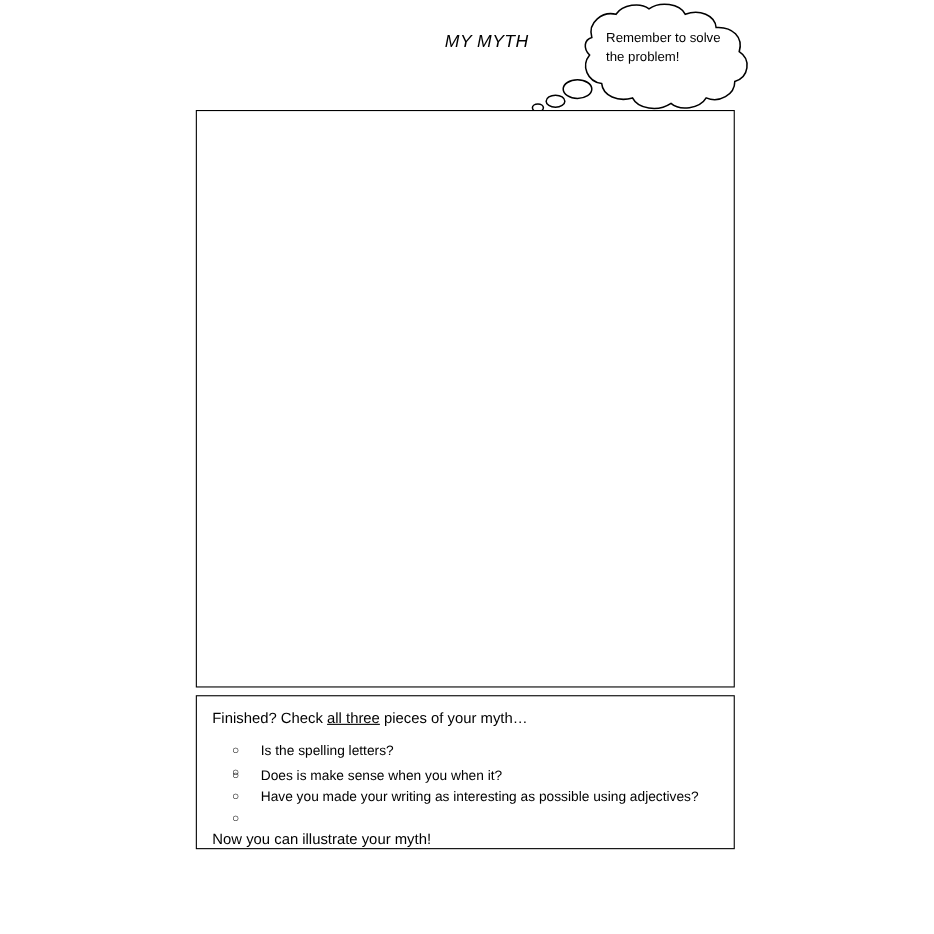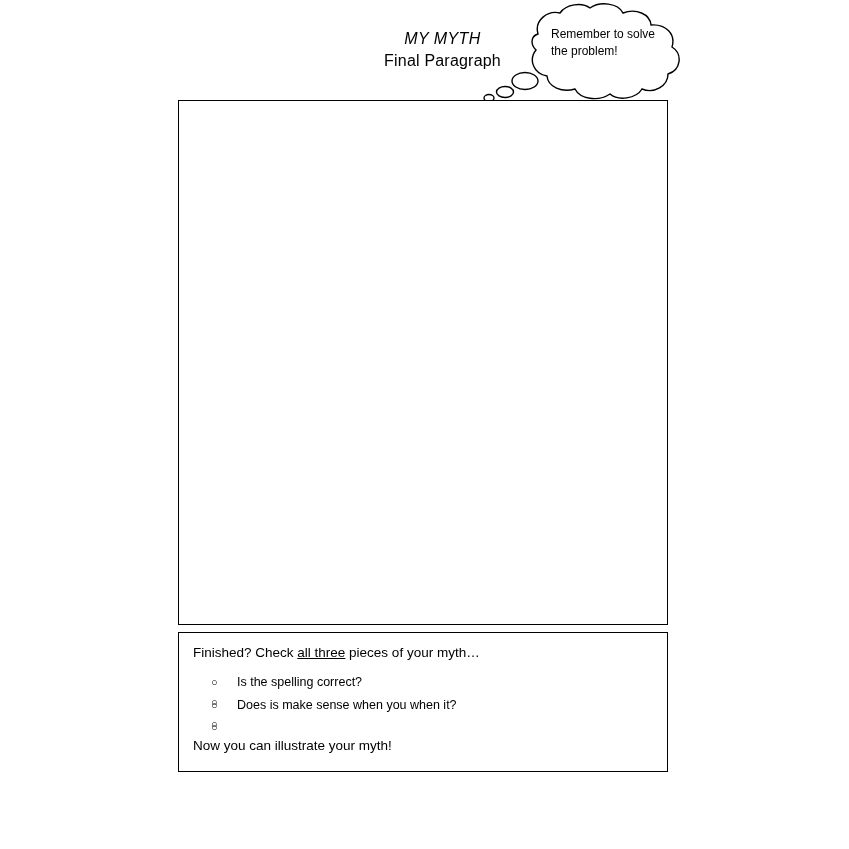--- a/index.html
+++ b/index.html
@@ -118,21 +118,20 @@
     margin: 16px 0 0 4px;
   }
 </style>
 </head>
 <body>
 
 <div class="header">
 
   <div class="title-block">
     <div class="title-line1">MY MYTH</div>
-    <div class="title-line2">Final Paragraph</div>
   </div>
 
   <div class="bubble-wrap">
     <svg width="225" height="105" viewBox="0 0 225 105" xmlns="http://www.w3.org/2000/svg">
       <g fill="#ffffff" stroke="#000000" stroke-width="1.4">
         <path d="M60 32
                  C 56 18, 70 8, 82 11
                  C 88 2, 104 0, 112 6
                  C 122 -1, 140 1, 145 11
                  C 158 6, 172 12, 173 23
@@ -156,31 +155,32 @@
 
 <div class="writing-box"></div>
 
 <div class="checklist-box">
 
   <div class="checklist-heading"><span>Finished?   Check </span><span class="emph">all three</span><span> pieces of your myth…</span></div>
 
   <ul class="checklist-list">
     <li>
       <span class="marker">○</span>
-      <span>Is the spelling correct?</span>
+      <span>Is the spelling letters?</span>
     </li>
     <li>
       <span class="marker">○</span>
     </li>
     <li>
       <span class="marker">○</span>
       <span>Does is make sense when you when it?</span>
     </li>
     <li>
       <span class="marker">○</span>
+      <span>Have you made your writing as interesting as possible using adjectives?</span>
     </li>
     <li>
       <span class="marker">○</span>
     </li>
   </ul>
 
   <div class="closing-line">Now you can illustrate your myth!</div>
 
 </div>
 

